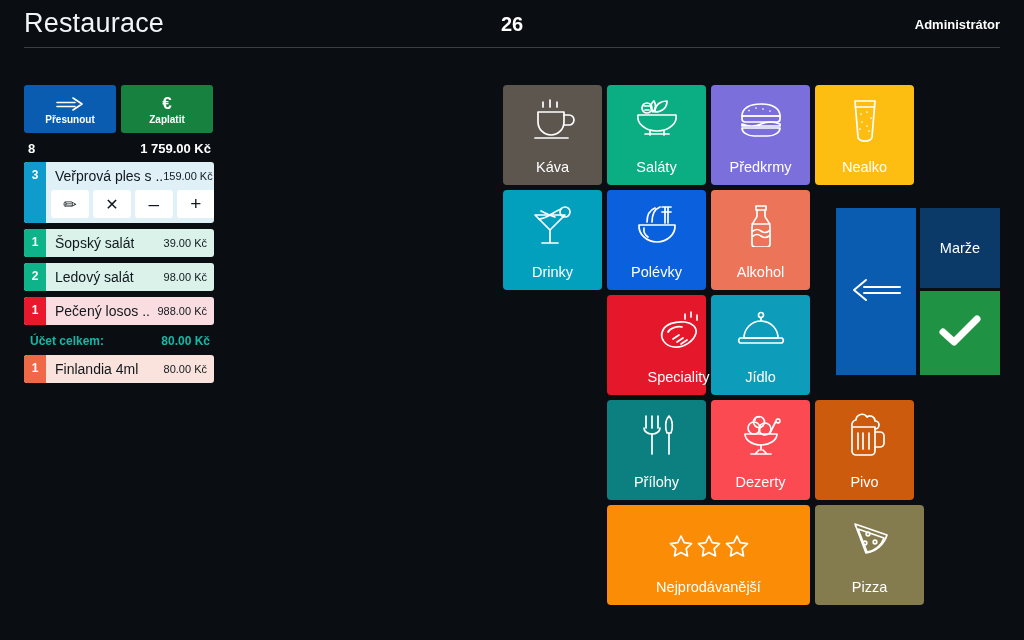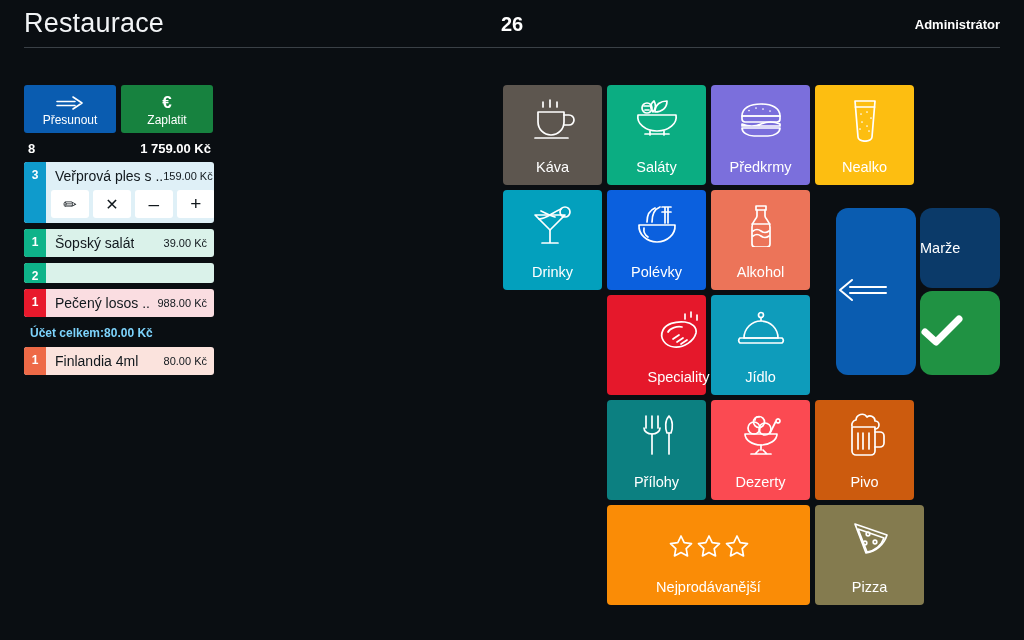--- a/index.html
+++ b/index.html
@@ -33,21 +33,21 @@
   
   .order-panel { position:absolute; left:24px; top:85px; width:190px; }
 
   .top-btns { display:flex; gap:5px; }
   .tbtn {
     width:92px; height:48px; border-radius:3px;
     display:flex; flex-direction:column; align-items:center; justify-content:center;
     gap:1px; color:#fff; cursor:pointer; border:none;
   }
   .tbtn .ic { height:20px; display:flex; align-items:center; justify-content:center; }
-  .tbtn .lb { font-size:12px; font-weight:400; line-height:1; }
+  .tbtn .lb { font-size:10px; font-weight:700; line-height:1; }
   .btn-move { background:#0a5cb0; }
   .btn-pay  { background:#17823f; }
   .euro { font-size:17px; font-weight:bold; line-height:1; }
 
   .count-row {
     display:flex; justify-content:space-between; align-items:baseline;
     margin-top:8px; padding:0 3px 0 4px; color:#fff;
   }
   .count-row .cnt { font-size:13px; font-weight:bold; }
   .count-row .sum { font-size:13px; font-weight:bold;text-align:center; }
@@ -75,40 +75,40 @@
   .actions { display:flex; gap:4px; padding:0 5px 5px 5px; }
   .act {
     flex:1; height:28px; background:#ffffff; border-radius:3px;
     display:flex; align-items:center; justify-content:center;
     font-size:16px; color:#11181d; cursor:pointer; border:none;
     font-family:"Liberation Sans", sans-serif;
   }
   .act.plus, .act.minus { font-size:19px; }
 
   .bill-total {
-    display:flex; align-items:baseline;
-    color:#7dd3fc; padding:3px 4px 1px 6px;
+    display:flex; justify-content:space-between; align-items:baseline;
+    color:#14b8a6; padding:3px 4px 1px 6px;
   }
   .bill-total .lbl { font-size:12px; font-weight:bold; }
   .bill-total .val { font-size:12px; font-weight:bold; }
 
   
   .tile {
     position:absolute; border-radius:4px; cursor:pointer;
     display:flex; flex-direction:column; align-items:center; justify-content:center;
   }
   .tile .ticon { height:46px; display:flex; align-items:flex-end; justify-content:center; }
   .tile .tlabel {
     margin-top:18px; font-size:14.5px; color:#ffffff; font-weight:400;
     line-height:1; white-space:nowrap;
   }
   .tile svg { display:block; }
 
-  .ctrl { position:absolute; border-radius:12px; cursor:pointer;
-          display:flex; align-items:center; }
+  .ctrl { position:absolute; border-radius:0; cursor:pointer;
+          display:flex; align-items:center; justify-content:center; }
   .ctrl .clabel { font-size:14.5px; color:#fff; }
 </style>
 </head>
 <body>
 
 <div id="app">
 
   <div class="header">
     <div class="hdr-title">Restaurace</div>
     <div class="hdr-center">26</div>
@@ -168,20 +168,26 @@
           <div class="qty" style="background: rgb(14, 179, 137);">1</div>
           <div class="body">
             <div class="line">
               <span class="nm">Šopský salát</span>
               <span class="pr">39.00 Kč</span>
             </div>
           </div>
         </div>
         <div class="item" style="background: rgb(218, 242, 234);">
           <div class="qty" style="background: rgb(14, 179, 137);">2</div>
+          <div class="body">
+            <div class="line">
+              <span class="nm">Ledový salát</span>
+              <span class="pr">98.00 Kč</span>
+            </div>
+          </div>
         </div>
         <div class="item" style="background: rgb(250, 221, 225);">
           <div class="qty" style="background: rgb(232, 25, 44);">1</div>
           <div class="body">
             <div class="line">
               <span class="nm">Pečený losos ..</span>
               <span class="pr">988.00 Kč</span>
             </div>
           </div>
         </div>

